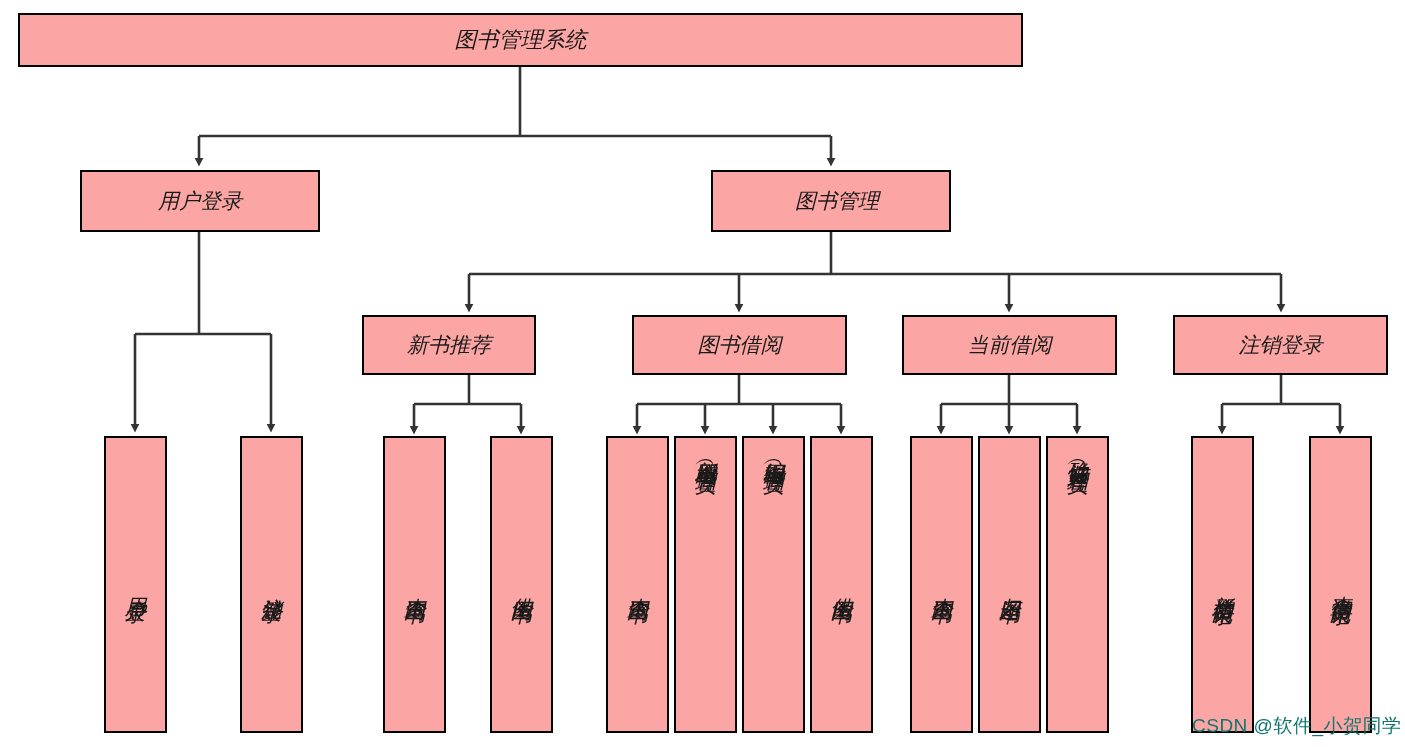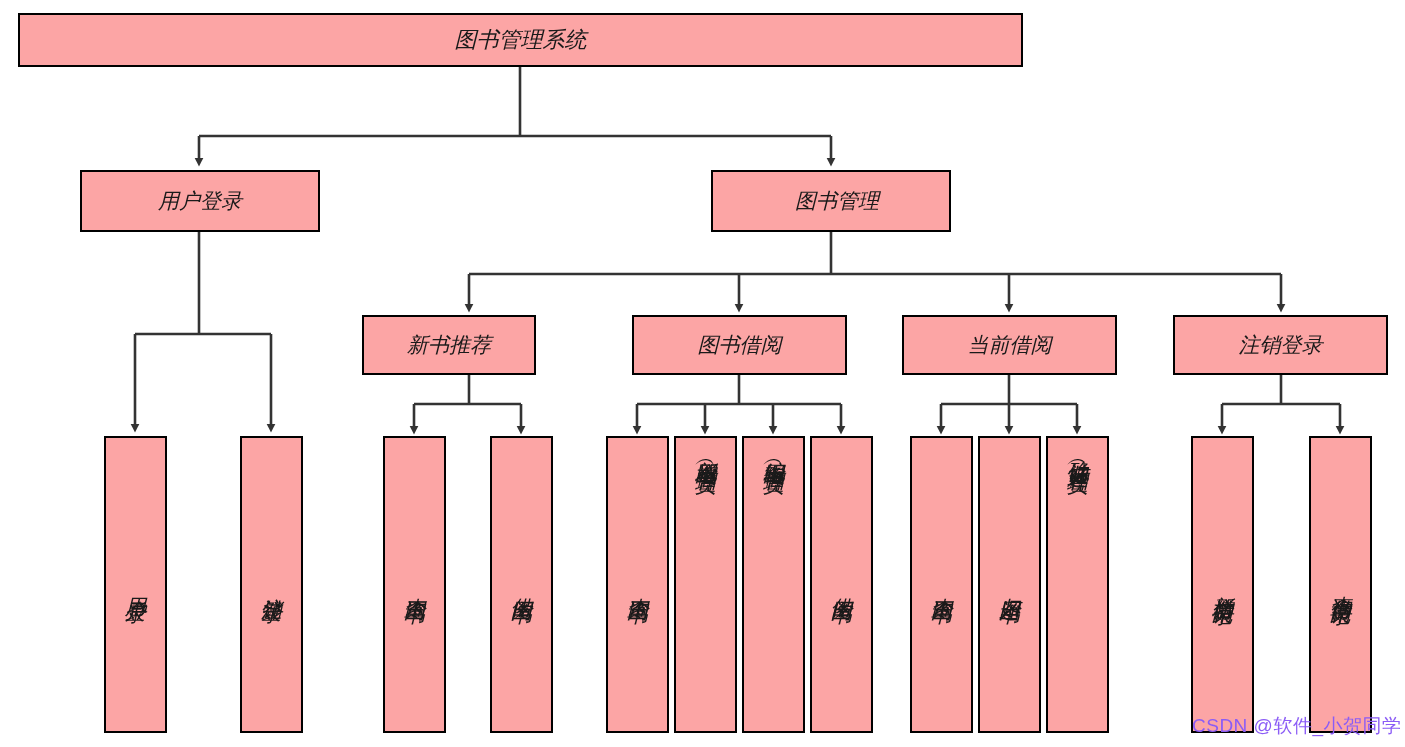--- a/index.html
+++ b/index.html
@@ -66,21 +66,21 @@
     text-align: left;
   }
   
   .node.vert.centered {
     align-items: center;
     padding-top: 0;
   }
   .watermark {
     position: absolute;
     font-size: 19px;
-    color: #8b5cf6;
+    color: #0f766e;
     white-space: nowrap;
     letter-spacing: 0.5px;
   }
 </style>
 </head>
 <body>
 
 <div id="diagram-root">
 
   <svg id="edge-layer" viewBox="0 0 1405 747" xmlns="http://www.w3.org/2000/svg">

